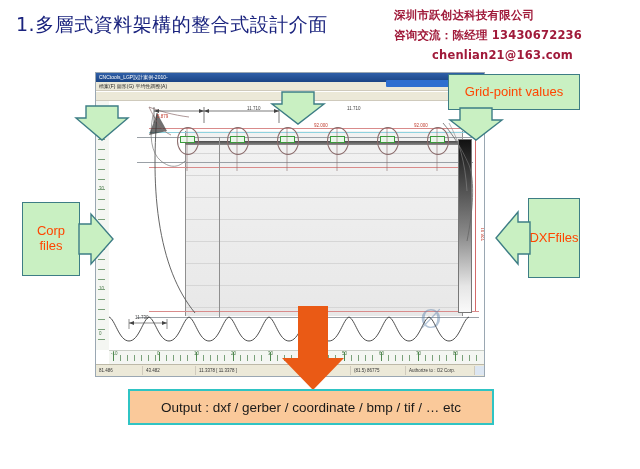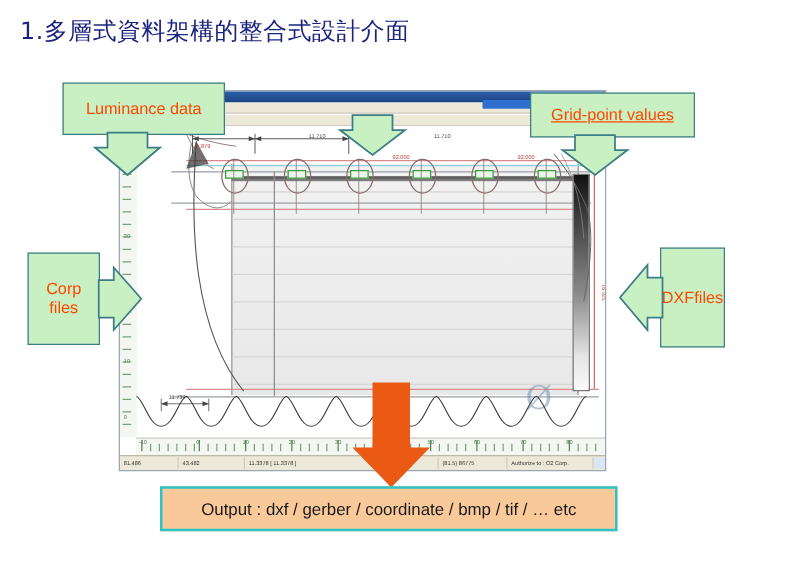--- a/index.html
+++ b/index.html
@@ -165,20 +165,25 @@
     background:#2f6fd0;border-radius:1px;
   }
 </style>
 </head>
 <body>
 
 <div id="root">
 
   <div class="slide-title">1.多層式資料架構的整合式設計介面</div>
 
+  <div class="company-block">
+    <div class="company-name">深圳市跃创达科技有限公司</div>
+    <div class="company-contact">咨询交流：陈经理  13430672236</div>
+    <div class="company-email">chenlian21@163.com</div>
+  </div>
 
   <div class="cad-window">
 
     <div class="cad-titlebar">CNCtools_LGP設計案例-2010-</div>
     <div class="cad-menubar">檔案(F)  圖形(G)  平均性調整(A)</div>
     <div class="cad-toolbar"></div>
 
     <div class="cad-body">
 
       <div class="vruler">
@@ -384,32 +389,29 @@
       <div class="cell" style="width:46px">43.482</div>
       <div class="cell" style="width:148px">11.3378 [ 11.3378 ]</div>
       <div class="cell" style="width:48px">(81.5) 86775</div>
       <div class="cell" style="width:62px">Authorize to : O2 Corp.</div>
       <div class="cell last"></div>
     </div>
   </div>
 
   <div class="blue-bar"></div>
 
-  <div class="callout" style="left:50px;top:66px;width:130px;height:42px;">
-    <span>Luminance data</span>
-  </div>
   <svg class="arrow-svg" style="left:50px;top:106px;width:130px;height:36px;">
     <path d="M36,0 L36,12 L26,12 L52,34 L78,12 L68,12 L68,0 Z" fill="#c9f0c2" stroke="#3d7d85" stroke-width="1.4" stroke-linejoin="miter"></path>
   </svg>
 
   <svg class="arrow-svg" style="left:246px;top:92px;width:132px;height:34px;">
     <path d="M36,0 L36,12 L26,12 L52,32 L78,12 L68,12 L68,0 Z" fill="#c9f0c2" stroke="#3d7d85" stroke-width="1.4" stroke-linejoin="miter"></path>
   </svg>
 
-  <div class="callout" style="left:424px;top:74px;width:132px;height:36px;text-decoration:underline;">
+  <div class="callout" style="left:448px;top:74px;width:132px;height:36px;">
     <span>Grid-point values</span>
   </div>
   <svg class="arrow-svg" style="left:424px;top:108px;width:132px;height:34px;">
     <path d="M36,0 L36,12 L26,12 L52,32 L78,12 L68,12 L68,0 Z" fill="#c9f0c2" stroke="#3d7d85" stroke-width="1.4" stroke-linejoin="miter"></path>
   </svg>
 
   <div class="callout" style="left:22px;top:202px;width:58px;height:74px;flex-direction:column;">
     <span>Corp</span>
     <span>files</span>
   </div>

